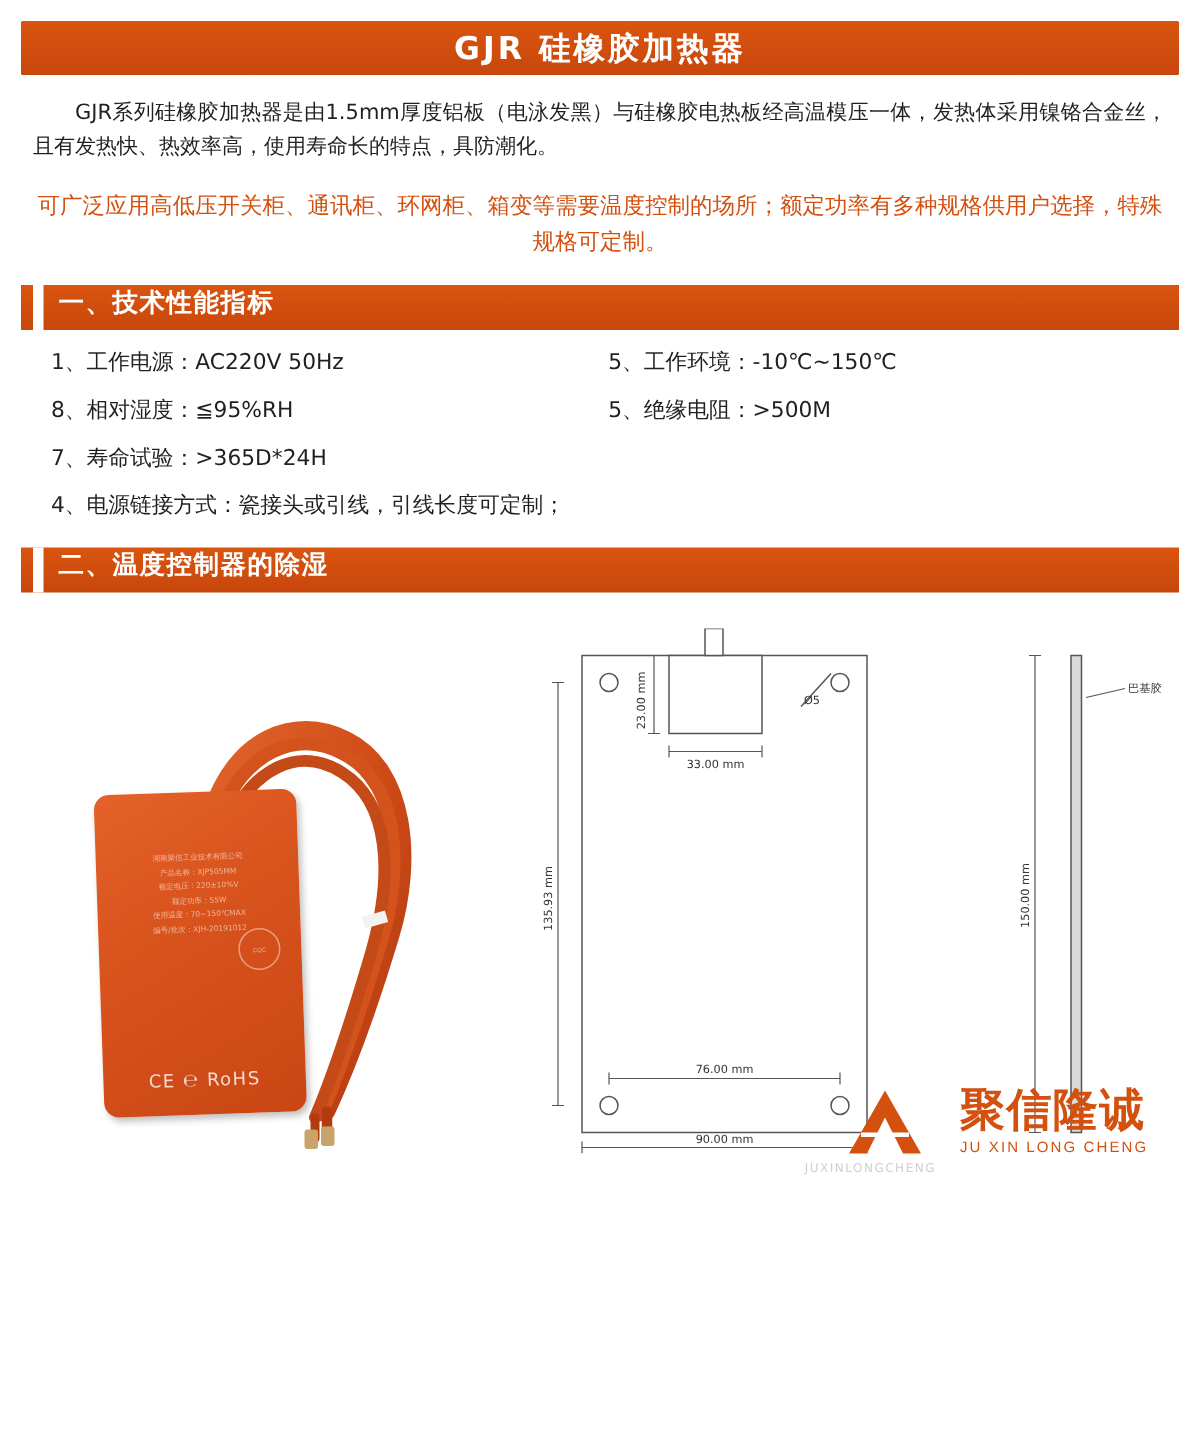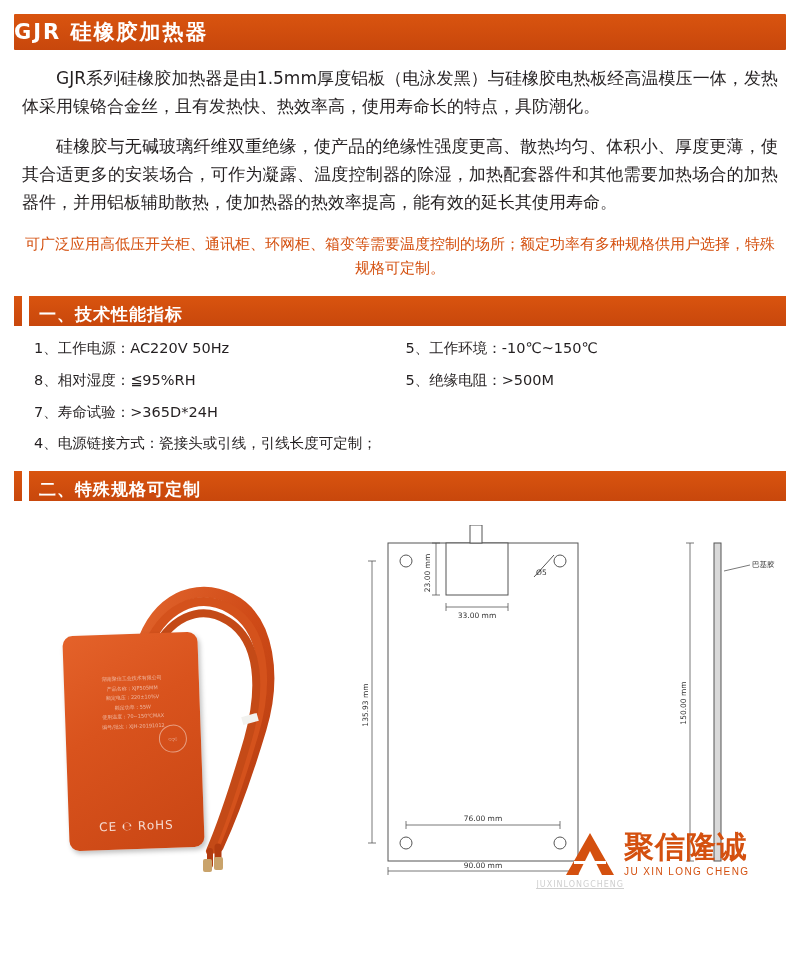--- a/index.html
+++ b/index.html
@@ -22,38 +22,38 @@
   }
 
   
   .title-bar {
     margin: 14px 14px 0 14px;
     height: 36px;
     background: #d4500f;
     background: linear-gradient(180deg, #d9540f 0%, #c8470c 100%);
     display: flex;
     align-items: center;
-    justify-content: flex-start;
+    justify-content: center;
     border-radius: 1px;
   }
   .title-bar .title-text {
     color: #ffffff;
     font-size: 21px;
     font-weight: bold;
     letter-spacing: 2px;
     font-family: "DejaVu Sans", "Liberation Sans", sans-serif;
   }
 
   
   .body-wrap {
     padding: 0 22px;
   }
   p.para {
     margin: 12px 0 0 0;
-    font-size: 17px;
+    font-size: 14px;
     line-height: 1.65;
     text-align: justify;
     text-indent: 2em;
     font-family: "DejaVu Sans", "Liberation Sans", sans-serif;
   }
   p.para.first {
     margin-top: 14px;
   }
   p.highlight {
     margin: 16px 0 0 0;
@@ -64,21 +64,21 @@
     font-family: Liberation Sans, sans-serif;
   }
 
   
   .section-header {
     margin: 16px 14px 0 14px;
     height: 30px;
     background: #d4500f;
     background: linear-gradient(180deg, #d9540f 0%, #c8470c 100%);
     display: flex;
-    align-items: flex-end;
+    align-items: flex-start;
     position: relative;
   }
   .section-header .sh-bar {
     width: 7px;
     height: 30px;
     background: #ffffff;
     margin-left: 8px;
   }
   .section-header .sh-text {
     color: #ffffff;
@@ -203,21 +203,21 @@
     height: 62px;
     display: flex;
     align-items: center;
   }
   .logo .logo-mark {
     width: 52px;
     height: 46px;
     flex: 0 0 52px;
   }
   .logo .logo-text {
-    margin-left: 8px;
+    margin-left: 24px;
   }
   .logo .logo-cn {
     color: #d4500f;
     font-size: 30px;
     font-weight: bold;
     letter-spacing: 1px;
     line-height: 1;
     font-family: "DejaVu Sans", "Liberation Sans", sans-serif;
   }
   .logo .logo-en {
@@ -228,55 +228,53 @@
     font-family: "Liberation Sans", sans-serif;
   }
   .footer-faint {
     position: absolute;
     right: 176px;
     bottom: 2px;
     font-size: 8px;
     color: #cfcfcf;
     letter-spacing: 1px;
     font-family: "DejaVu Sans", sans-serif;
-    text-decoration: underline;
   }
 </style>
 </head>
 <body>
 
 <div class="page">
 
   <div class="title-bar">
     <span class="title-text">GJR 硅橡胶加热器</span>
   </div>
 
   <div class="body-wrap">
     <p class="para first">GJR系列硅橡胶加热器是由1.5mm厚度铝板（电泳发黑）与硅橡胶电热板经高温模压一体，发热体采用镍铬合金丝，且有发热快、热效率高，使用寿命长的特点，具防潮化。</p>
-    <p class="para">硅橡胶与无碱玻璃纤维双重绝缘，使产品的绝缘性强度更高、散热均匀、体积小、厚度更薄，使其合适更多的安装场合，可作为凝露、温度控制器的除湿，加热配套器件和其他需要加热场合的加热器件，并用铝板辅助散热，使加热器的热效率提高，能有效的延长其使用寿命。</p>
     <p class="highlight">可广泛应用高低压开关柜、通讯柜、环网柜、箱变等需要温度控制的场所；额定功率有多种规格供用户选择，特殊规格可定制。</p>
   </div>
 
   <div class="section-header">
     <div class="sh-bar"></div>
     <span class="sh-text">一、技术性能指标</span>
   </div>
 
   <div class="spec-grid">
     <div class="spec-item">1、工作电源：AC220V 50Hz</div>
     <div class="spec-item">5、工作环境：-10℃~150℃</div>
     <div class="spec-item">8、相对湿度：≦95%RH</div>
     <div class="spec-item">5、绝缘电阻：&gt;500M</div>
     <div class="spec-item">7、寿命试验：&gt;365D*24H</div>
     <div class="spec-item wide">4、电源链接方式：瓷接头或引线，引线长度可定制；</div>
   </div>
 
   <div class="section-header">
     <div class="sh-bar"></div>
-    <span class="sh-text">二、特殊规格可定制</span>
+    <span class="sh-text">二、温度控制器的除湿</span>
   </div>
 
   <div class="diagram-area">
 
     <div class="photo">
       <svg class="wires" width="290" height="345" viewBox="0 0 290 345">
         <defs>
           <linearGradient id="wireG" x1="0" y1="0" x2="1" y2="1">
             <stop offset="0%" stop-color="#e1642c"></stop>
             <stop offset="50%" stop-color="#cf4a17"></stop>

